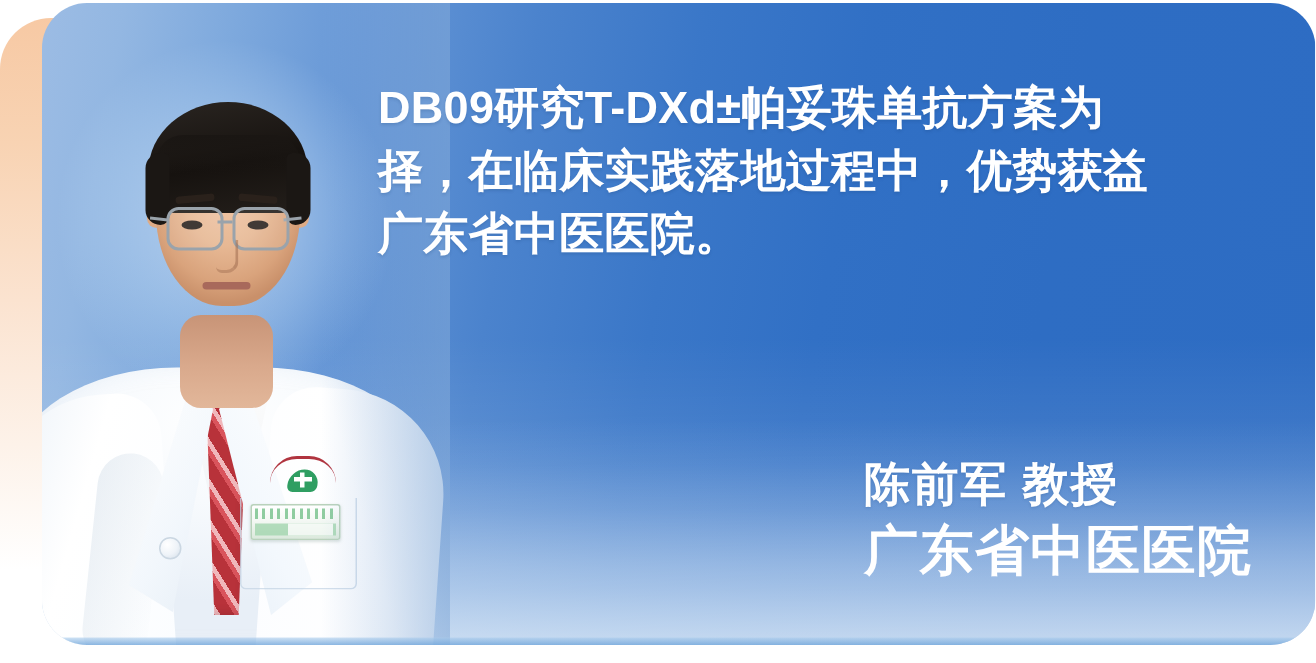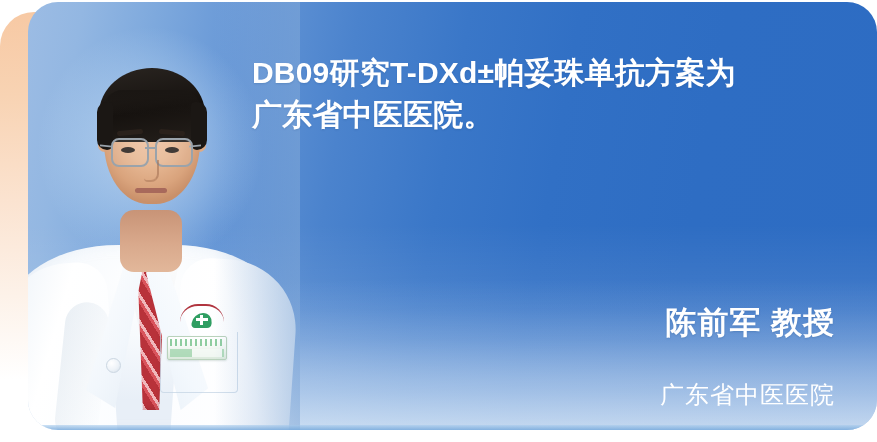--- a/index.html
+++ b/index.html
@@ -444,38 +444,36 @@
     letter-spacing: 0.2px;
     text-shadow: 0 1px 2px rgba(20,60,110,0.18);
   }
   .headline-line { display: block; white-space: nowrap; }
 
   .byline {
     position: absolute;
     right: 42px;          
     top: 300px;
     z-index: 5;
-    text-align: right;
     color: #ffffff;
   }
   .byline-name {
     display: block;
     font-size: 31px;
     font-weight: bold;
     line-height: 42px;
     letter-spacing: 1px;
     text-shadow: 0 1px 2px rgba(20,60,110,0.20);
   }
   .byline-org {
     display: block;
-    font-size: 24px;
-    font-weight: normal;
+    font-size: 36px;
+    font-weight: bold;
     line-height: 46px;
     letter-spacing: 1px;
-    margin-top: 28px;
   }
 </style>
 </head>
 <body>
 
 <div id="stage">
 
   <div class="accent-card"></div>
 
   <div class="main-card">
@@ -532,20 +530,21 @@
           <div class="badge-bottom"></div>
         </div>
         <div class="coat-button"></div>
 
         <div class="portrait-fade"></div>
       </div>
     </div>
 
     <div class="headline">
       <span class="headline-line">DB09研究T-DXd±帕妥珠单抗方案为</span>
+      <span class="headline-line">择，在临床实践落地过程中，优势获益</span>
       <span class="headline-line">广东省中医医院。</span>
     </div>
 
     <div class="byline">
       <span class="byline-name">陈前军 教授</span>
       <span class="byline-org">广东省中医医院</span>
     </div>
 
     <div class="card-bottom-haze"></div>
     <div class="card-bottom-line"></div>

